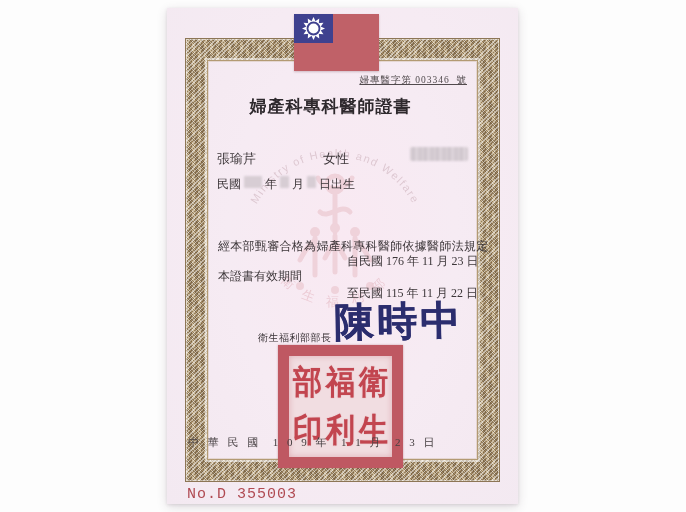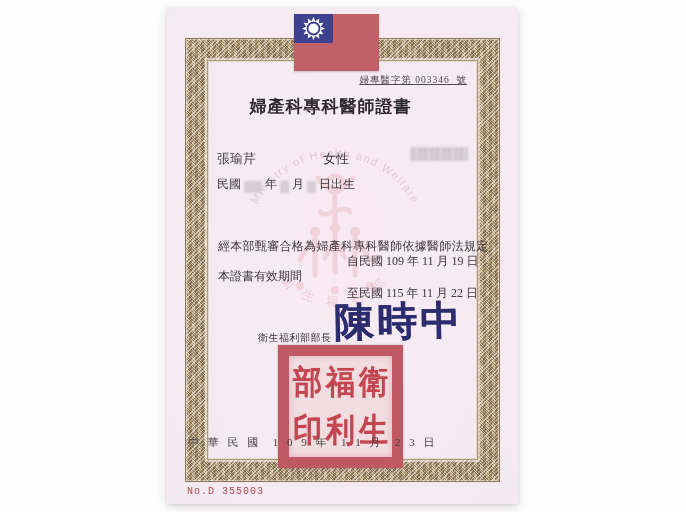--- a/index.html
+++ b/index.html
@@ -46,21 +46,21 @@
   .txt { position:absolute; color:#3c3639; z-index:4; white-space:pre; }
   .cert-no   { top:66px; right:51px; font-size:9.5px; letter-spacing:1px; color:#514a4d;text-decoration:underline; }
   .title     { top:87px; left:50%; transform:translateX(-50%); margin-left:-12px;
                font-size:17px; font-weight:600; letter-spacing:1px; color:#2e292d; }
   .name      { top:142px; left:50px; font-size:13px;text-align:right; }
   .gender    { top:142px; left:156px; font-size:13px; }
   .redact-id { position:absolute; top:139px; left:243px; width:58px; height:14px; z-index:4;
                border-radius:2px; background:
                linear-gradient(90deg,#d9d0d6 0 20%, #cfc6cd 20% 45%, #ddd4da 45% 70%, #d2c9d0 70% 100%);
                background-size:12px 100%; filter:blur(1px); }
-  .birth     { top:168px; left:50px; font-size:12px; display:flex; align-items:flex-end; gap:3px; z-index:4; position:absolute; color:#3c3639; }
+  .birth     { top:168px; left:50px; font-size:12px; display:flex; align-items:flex-start; gap:3px; z-index:4; position:absolute; color:#3c3639; }
   .patch     { display:inline-block; height:12px; border-radius:1px;
                background:#d7cdd4; filter:blur(1px); }
   .patch.w2  { width:18px; } .patch.w1 { width:9px; }
   .stmt1     { top:195px; left:51px; font-size:12px; letter-spacing:.3px;margin-top:35px; }
   .stmt2     { top:225px; left:51px; font-size:12px; letter-spacing:.3px; }
   .from-date { top:245px; left:180px; font-size:12px; }
   .valid-lbl { top:260px; left:51px; font-size:12px; }
   .to-date   { top:277px; left:180px; font-size:12px; }
   .min-title { top:323px; left:91px; font-size:10px; letter-spacing:.5px; color:#3a3337; }
   .signature { top:286px; left:167px; font-size:40px; font-weight:700; letter-spacing:3px;
@@ -69,21 +69,21 @@
   .seal { position:absolute; left:111px; top:337px; width:125px; height:123px;
           background:#bf5862; z-index:3; box-shadow:0 0 2px rgba(140,50,60,.4); }
   .seal-pad { position:absolute; inset:11px; background:#f1dde1;
               box-shadow:inset 0 0 6px rgba(190,80,95,.35); }
   .seal-grid { position:absolute; inset:14px 13px; display:grid;
                grid-template-columns:repeat(3,1fr); grid-template-rows:repeat(2,1fr); }
   .seal-grid span { display:flex; align-items:center; justify-content:center;
                font-size:29px; font-weight:700; color:#c2454f;
                text-shadow:0 0 1px rgba(194,69,79,.6); transform:scaleY(1.12); }
   .issue-date { top:427px; left:21px; font-size:11px; letter-spacing:3px; color:#453f41; z-index:5; }
-  .serial { top:478px; left:20px; font-size:10px; color:#b04a52; z-index:4;
+  .serial { top:478px; left:20px; font-size:15px; color:#b04a52; z-index:4;
             font-family:"Liberation Mono","DejaVu Sans Mono",monospace; letter-spacing:1px; }
 </style>
 </head>
 <body>
 
 <div class="scene">
   <div class="paper">
 
     <div class="border-frame">
       <div class="border-inner"></div>
@@ -161,21 +161,21 @@
       <span class="patch w2"></span>
       <span>年</span>
       <span class="patch w1"></span>
       <span>月</span>
       <span class="patch w1"></span>
       <span>日出生</span>
     </div>
 
     <div class="txt stmt1">經本部甄審合格為婦產科專科醫師依據醫師法規定</div>
 
-    <div class="txt from-date">自民國 109 年 11 月 19 日</div>
+    <div class="txt from-date">自民國 176 年 11 月 23 日</div>
     <div class="txt valid-lbl">本證書有效期間</div>
     <div class="txt to-date">至民國 115 年 11 月 22 日</div>
 
     <div class="txt min-title">衛生福利部部長</div>
     <div class="txt signature">陳時中</div>
 
     <div class="seal">
       <div class="seal-pad"></div>
       <div class="seal-grid">
         <span>部</span>

